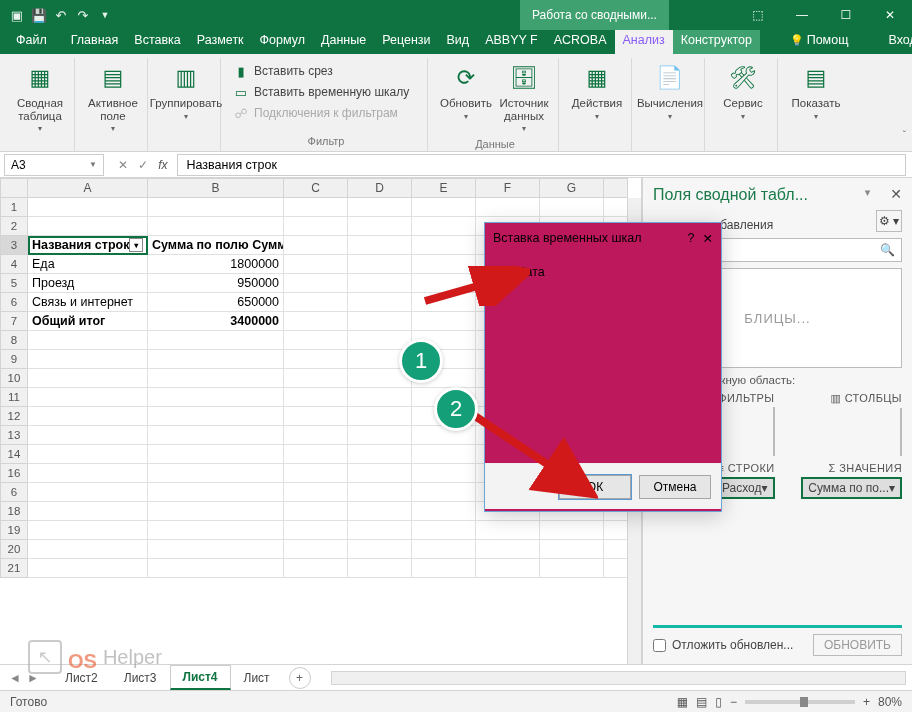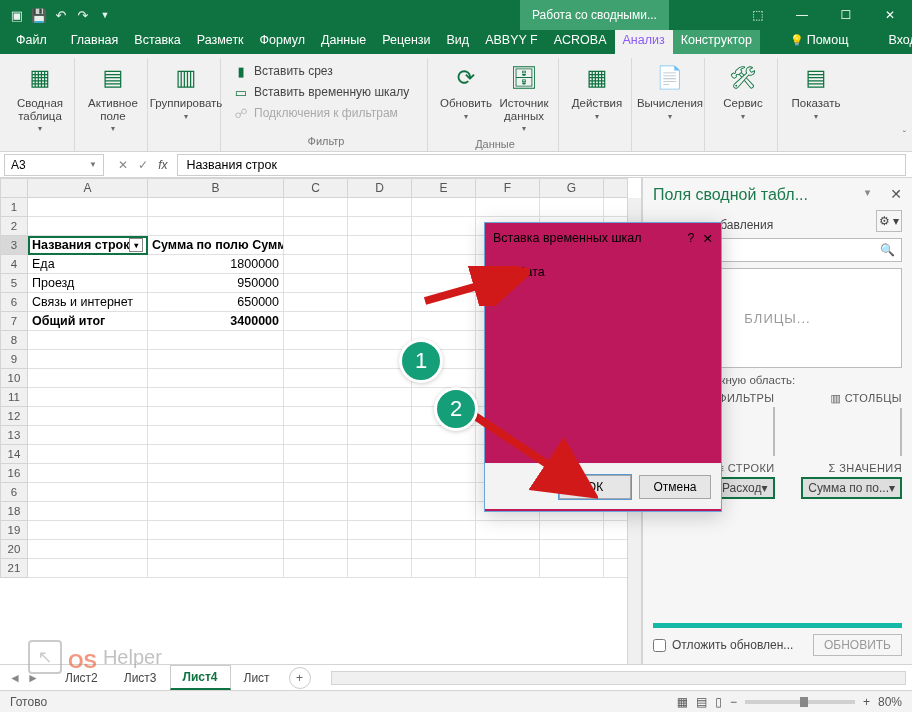--- a/index.html
+++ b/index.html
@@ -71,21 +71,21 @@
   .pane .subrow { display:flex; align-items:flex-end; gap:6px; }
   .pane .gear { width:26px; height:22px; border:1px solid #bbb; display:flex; align-items:center; justify-content:center; }
   .pane .searchbox { height:24px; border:1px solid #bbb; display:flex; align-items:center; justify-content:flex-end; padding:0 6px; color:#888; background:#fff; }
   .pane .fieldbox { height:100px; border:1px solid #bbb; background:#fff; display:flex; align-items:center; justify-content:center; color:#999; font-size:13px; letter-spacing:1px; }
   .pane .draglbl { font-size:11.5px; color:#555; }
   .pane .areas { display:grid; grid-template-columns:1fr 1fr; grid-template-rows:64px 58px; gap:6px; }
   .pane .area { display:flex; flex-direction:column;align-items:flex-end; }
   .pane .areahdr { font-size:11px; color:#555; letter-spacing:.4px; margin-bottom:3px; }
   .pane .areabox { border:1px solid #bbb; background:#fff; flex:1; }
   .pane .sel { border:1px solid #999; height:22px; background:#dedede; display:flex; align-items:center; padding:0 6px; justify-content:space-between; font-size:12px; }
-  .pane .footer { display:flex; align-items:center; gap:6px; margin-top:auto; border-top:5px solid #14b8a6; padding-top:6px; }
+  .pane .footer { display:flex; align-items:center; gap:6px; margin-top:auto; border-top:3px solid #14b8a6; padding-top:6px; }
   .pane .upd { border:1px solid #bbb; padding:3px 10px; color:#999; font-size:12px; }
   
   .overlay { position:absolute; left:484px; top:222px; width:238px; height:290px; background:#be185d; border:1px solid #6aa6d8; box-shadow:0 4px 20px rgba(0,0,0,.2); z-index:40; }
   .overlay .dhead { height:30px; display:flex; align-items:center; padding:0 8px; gap:8px; font-size:12.5px; }
   .overlay .dhead .dtitle { flex:1; }
   .overlay .dbody { height:210px; padding:12px; }
   .overlay .dcheck { display:flex; align-items:center; gap:7px; font-size:12.5px; }
   .overlay .dcheck .cb { width:13px; height:13px; border:1px solid #666; }
   .overlay .dfoot { height:46px; border-top:1px solid #eee; background:#f3f3f3; display:flex; align-items:center; justify-content:flex-end; gap:8px; padding:0 10px; }
   .overlay .dbtn { width:72px; height:24px; border:1px solid #a6a6a6; background:#e6e6e6; font-size:12px; display:flex; align-items:center; justify-content:center; }

